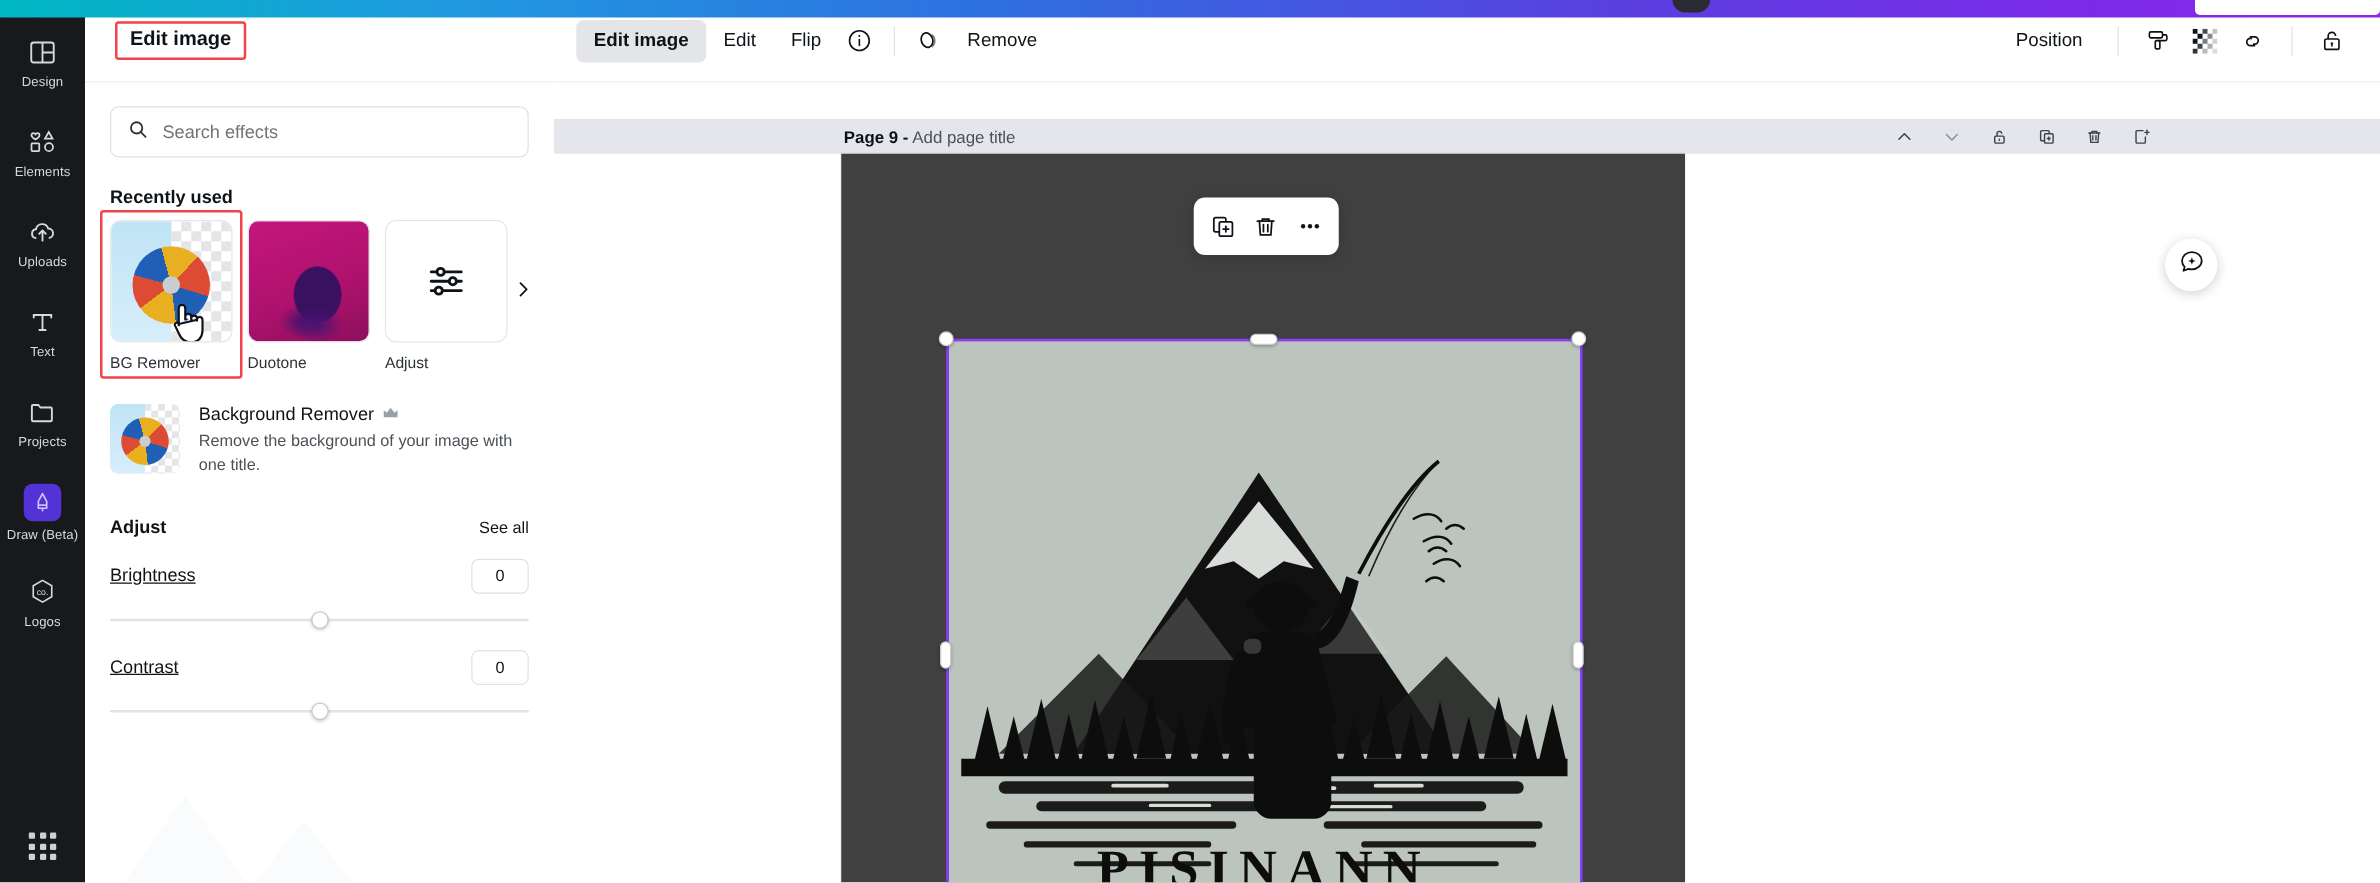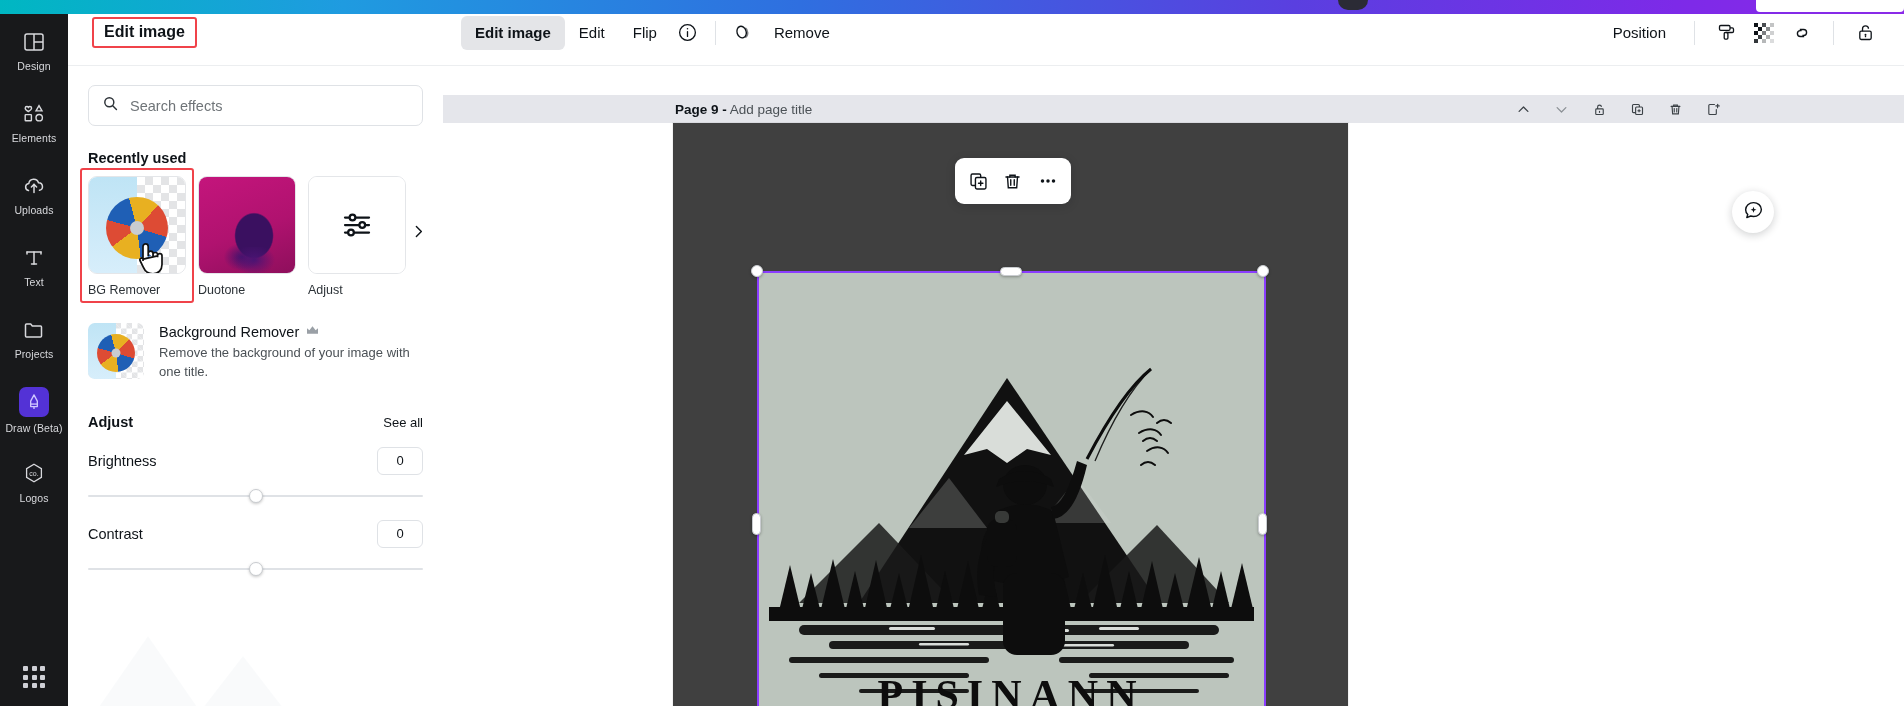--- a/index.html
+++ b/index.html
@@ -147,21 +147,21 @@
   .crown { font-size: 12px; color: #9aa0a6; }
   .promo-desc { font-size: 13px; color: #4b5156; line-height: 1.45; margin-top: 4px; max-width: 252px; }
 
   
   .adjust-head { margin-top: 32px; display: flex; align-items: baseline; justify-content: space-between; }
   .adjust-title { font-size: 14.5px; font-weight: bold; color: #0e1318; }
   .see-all { font-size: 13px; color: #0e1318; cursor: pointer; }
 
   .slider-block { margin-top: 17px; }
   .slider-top { display: flex; align-items: center; justify-content: space-between; }
-  .slider-name { font-size: 14.5px; color: #0e1318; }
+  .slider-name { font-size: 14.5px; color: #0e1318; text-decoration: underline; }
   .slider-val {
     width: 46px; height: 28px; border: 1px solid #dfe2e6; border-radius: 6px;
     display: flex; align-items: center; justify-content: center;
     font-size: 13px; color: #0e1318;
   }
   .slider-track { position: relative; margin-top: 14px; height: 14px; }
   .slider-track .bar { position: absolute; left: 0; right: 0; top: 6px; height: 2px; background: #dfe2e6; border-radius: 2px; }
   .slider-track .knob {
     position: absolute; top: 0; left: 50%; transform: translateX(-50%);
     width: 14px; height: 14px; border-radius: 50%; background: #fff;

